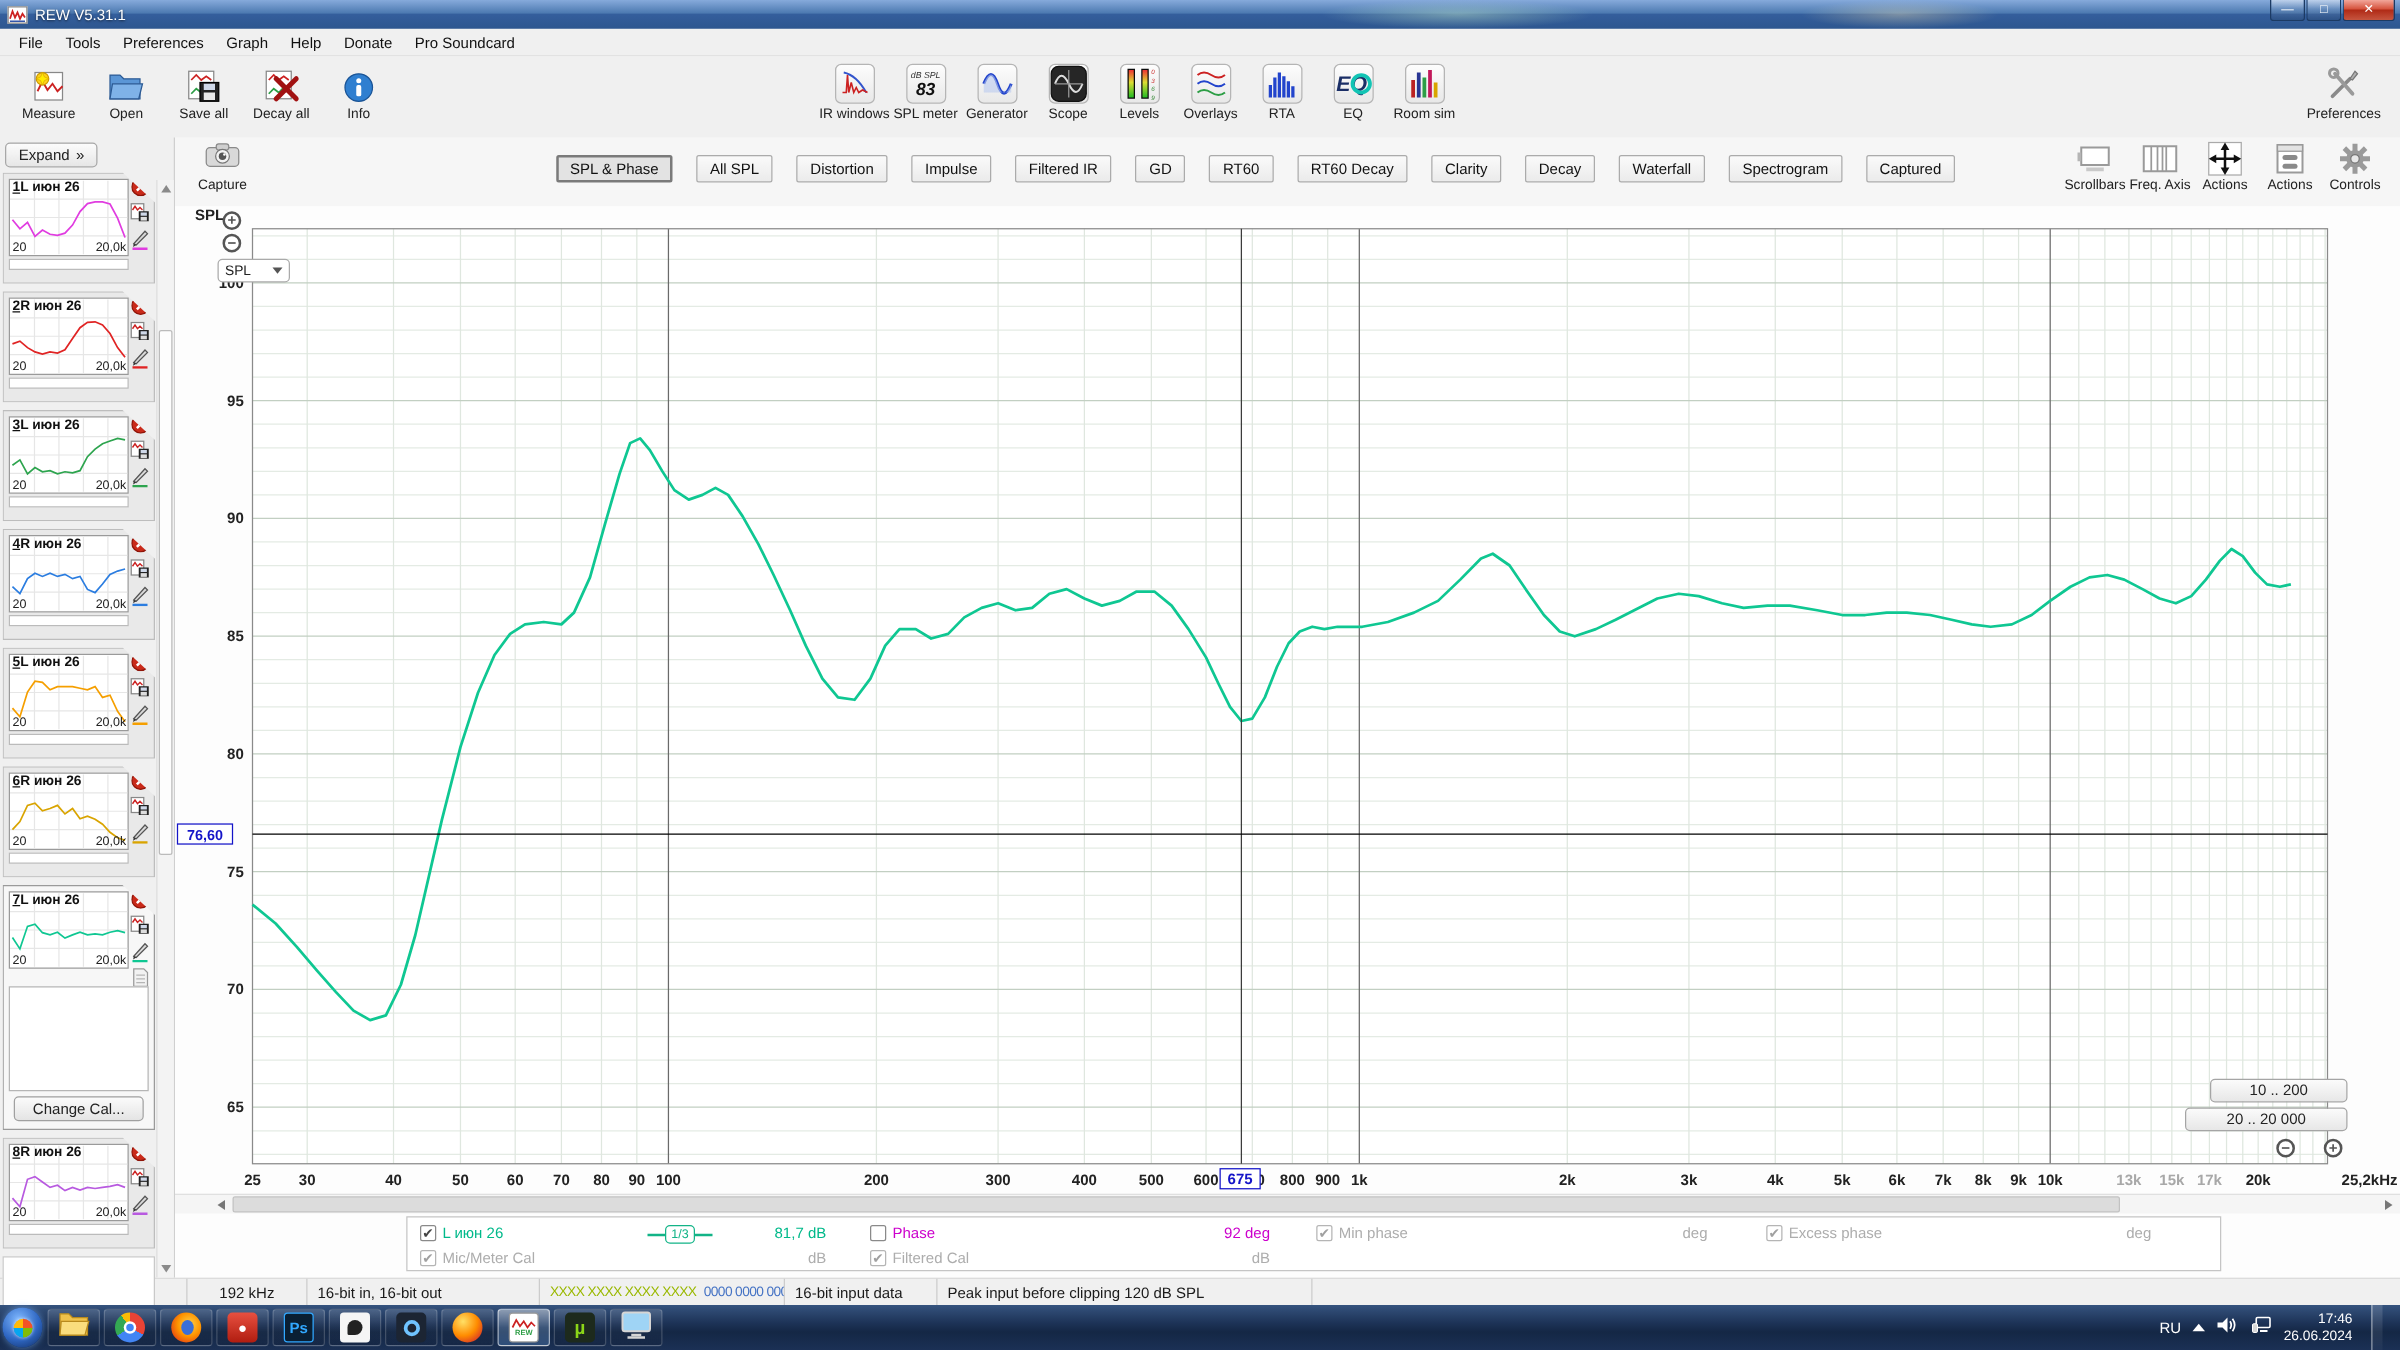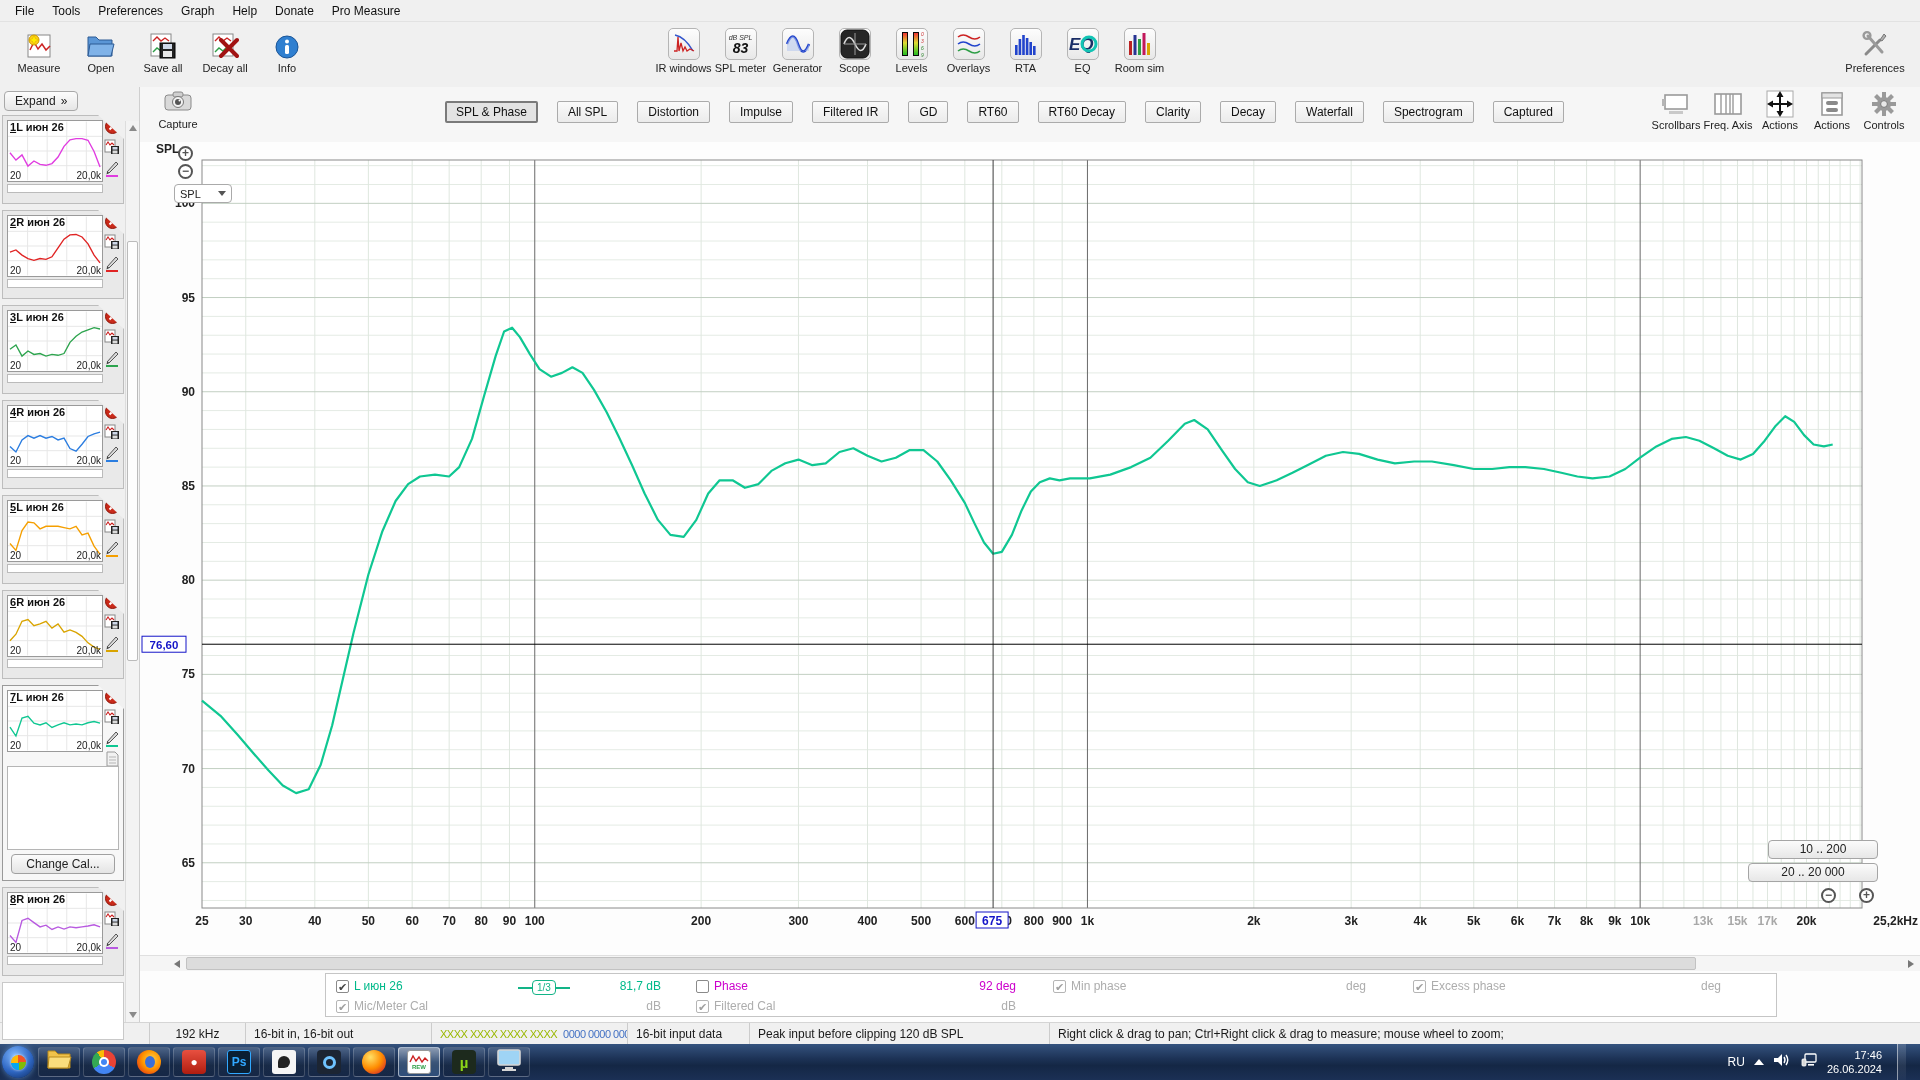--- a/index.html
+++ b/index.html
@@ -116,29 +116,43 @@
   .tray .lang { font-size:12px; }
   .tray .up { width:0; height:0; border-left:5px solid transparent; border-right:5px solid transparent; border-bottom:6px solid #fff; }
   .clock { font-size:11px; text-align:right; line-height:1.3; }
   .show-desk { width:9px; height:36px; border-left:1px solid rgba(255,255,255,.5); background:linear-gradient(rgba(255,255,255,.15),rgba(255,255,255,.03)); margin-left:6px; }
 </style>
 </head>
 <body>
 
 <div id="screen">
 
+  <div class="titlebar">
+    <span class="app-icon">
+        <svg width="14" height="12" viewBox="0 0 14 12">
+          <polyline points="1,9 3,3 5,8 7,4 9,9 11,5 13,8" fill="none" stroke="#cc2222" stroke-width="1.4"></polyline>
+          <polyline points="1,11 13,11" stroke="#3355aa" stroke-width="1.2"></polyline>
+        </svg>
+      </span>
+    <span class="title-text">REW V5.31.1</span>
+    <span class="win-buttons">
+      <span class="win-btn">—</span>
+      <span class="win-btn">□</span>
+      <span class="win-btn close">✕</span>
+    </span>
+  </div>
 
   <div class="menubar">
       <span class="menu-item">File</span>
       <span class="menu-item">Tools</span>
       <span class="menu-item">Preferences</span>
       <span class="menu-item">Graph</span>
       <span class="menu-item">Help</span>
       <span class="menu-item">Donate</span>
-      <span class="menu-item">Pro Measure</span>
+      <span class="menu-item">Pro Soundcard</span>
     </div>
 
   <div class="toolbar">
     <div class="tb-group">
         <div class="tb-item">
           <span class="ico">
             <svg width="28" height="28" viewBox="0 0 28 28">
               <rect x="3" y="3" width="22" height="22" fill="#fff" stroke="#888"></rect>
               <polyline points="5,18 9,10 13,17 17,12 21,18 25,14" fill="none" stroke="#cc2222" stroke-width="1.5"></polyline>
               <circle cx="9" cy="8" r="5" fill="#ffd11a" stroke="#cc9900"></circle>
@@ -992,21 +1006,20 @@
   <div class="statusbar">
     <div class="sb-seg" style="width:150px;">218/330MB</div>
     <div class="sb-seg" style="width:96px; justify-content:center;">192 kHz</div>
     <div class="sb-seg" style="width:186px;">16-bit in, 16-bit out</div>
     <div class="sb-seg sb-hex" style="width:196px;">
       <span class="g">XXXX XXXX  XXXX XXXX</span>
       <span class="b">0000 0000  0000 0000</span>
     </div>
     <div class="sb-seg" style="width:122px;">16-bit input data</div>
     <div class="sb-seg" style="width:300px;">Peak input before clipping 120 dB SPL</div>
-    <div class="sb-seg sb-hint">Right click &amp; drag to pan; Ctrl+Right click &amp; drag to measure; mouse wheel to zoom;</div>
   </div>
 
   <div class="taskbar">
     <div class="orb">
         <div class="flag"></div>
       </div>
     <div class="tb-icons" id="task-icons">
         <div class="task-ico">
           <span><svg width="26" height="22" viewBox="0 0 26 22">
               <path d="M2 6 L2 19 L24 19 L24 5 L12 5 L9 2 L2 2 Z" fill="#f0c24b" stroke="#b88a1d"></path>

